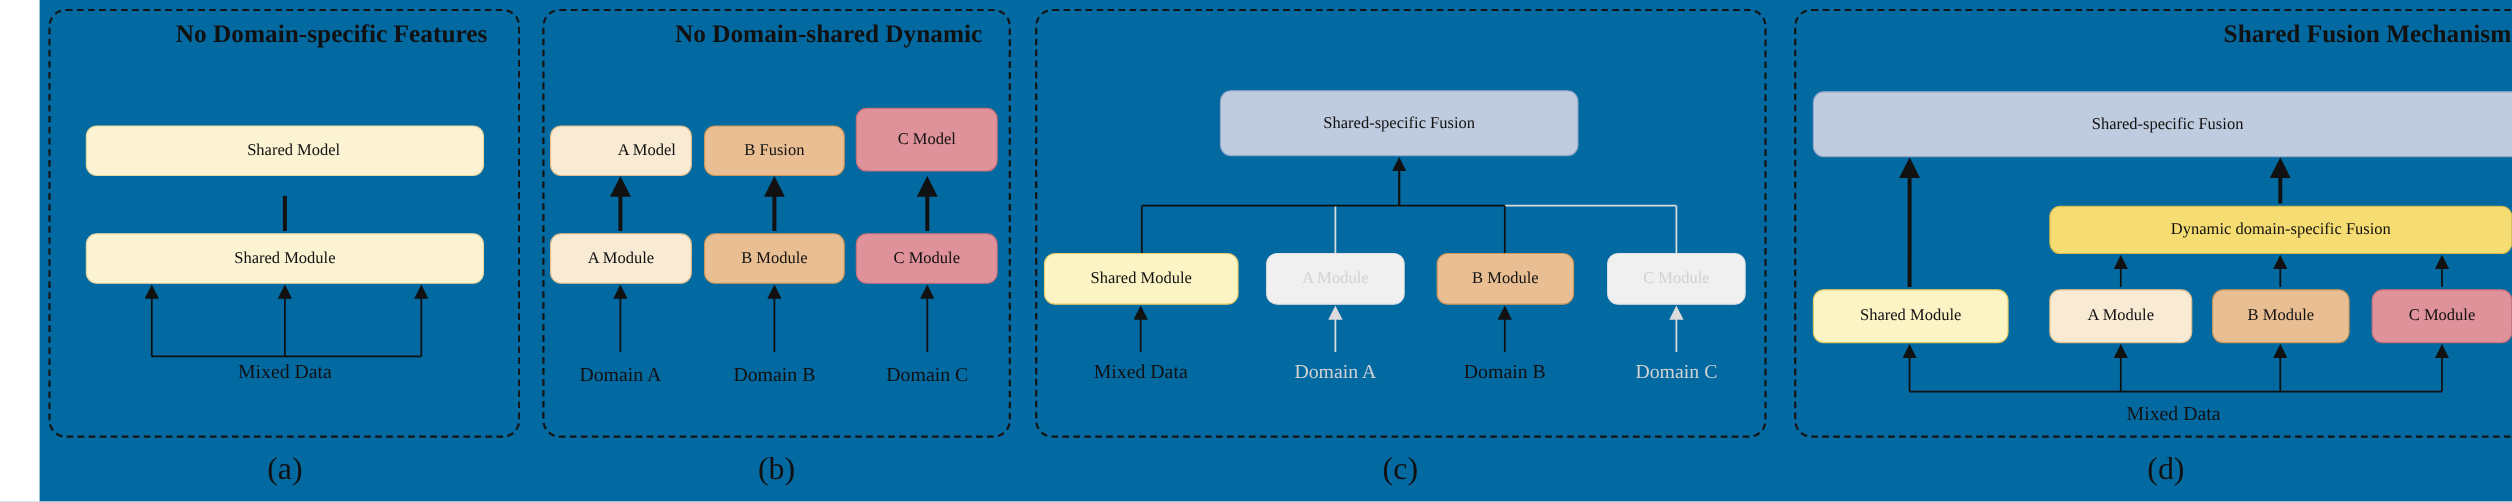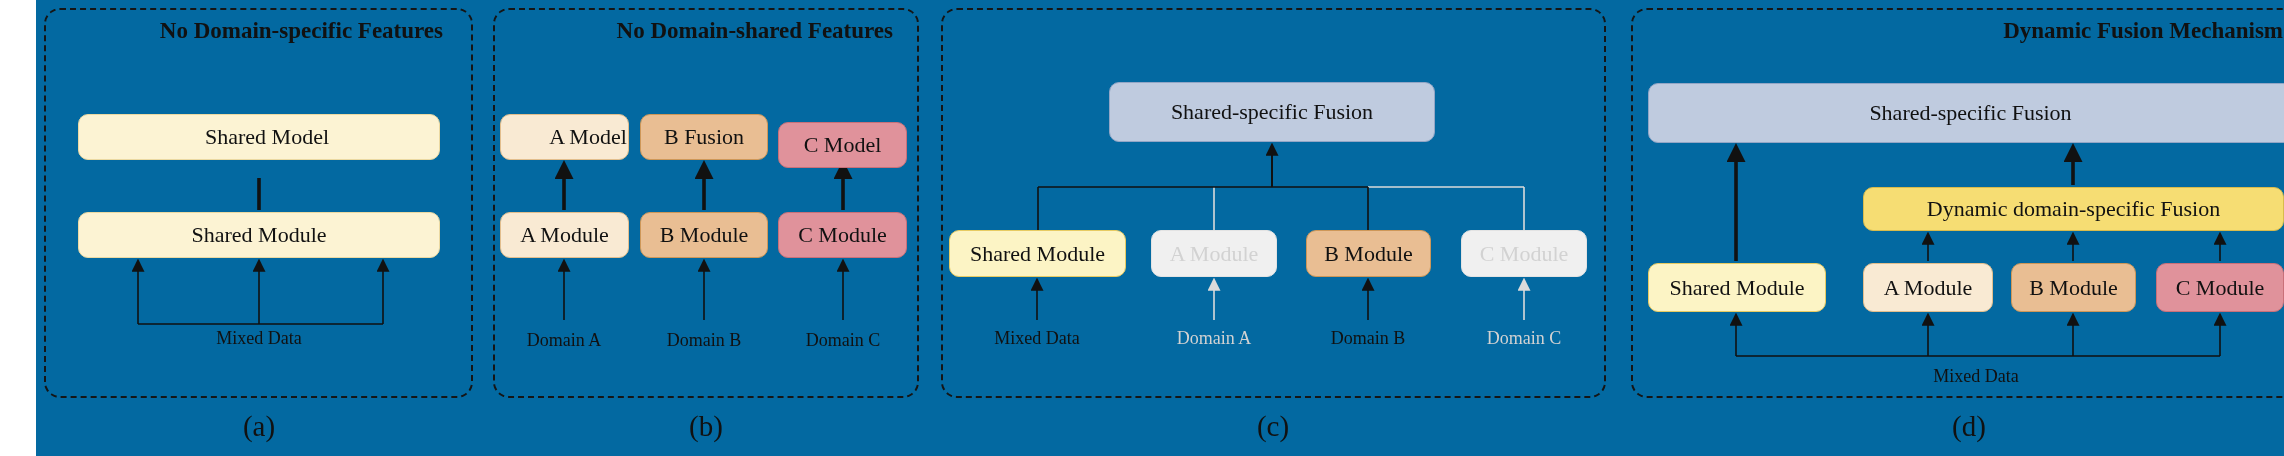--- a/index.html
+++ b/index.html
@@ -25,21 +25,21 @@
     font-size:23px;
     text-align:right;
     white-space:nowrap;
   }
   .node{
     position:absolute;
     display:flex;align-items:center;justify-content:center;
     border-radius:10px;
     border:1.5px solid;
     box-sizing:border-box;
-    font-size:22px;
+    font-size:15px;
     white-space:nowrap;
   }
   .v-paleyellow{background:var(--pale-yellow-fill);border-color:var(--pale-yellow-border);}
   .v-yellow{background:var(--yellow-fill);border-color:var(--yellow-border);}
   .v-gold{background:var(--gold-fill);border-color:var(--gold-border);}
   .v-cream{background:var(--cream-fill);border-color:var(--cream-border);}
   .v-tan{background:var(--tan-fill);border-color:var(--tan-border);}
   .v-rose{background:var(--rose-fill);border-color:var(--rose-border);}
   .v-blue{background:var(--blue-fill);border-color:var(--blue-border);}
   .v-gray{background:var(--gray-fill);border-color:var(--gray-border);color:var(--gray-text);}
@@ -123,25 +123,25 @@
 
   <div class="frame" style="left:8px;top:8px;width:429px;height:390px;"></div>
   <div class="panel-title" style="left:8px;top:18px;width:399px;">No Domain-specific Features</div>
 
   <div class="node v-paleyellow" style="left:42px;top:114px;width:362px;height:46px;padding-left:16px;">Shared Model</div>
   <div class="node v-paleyellow" style="left:42px;top:212px;width:362px;height:46px;">Shared Module</div>
   <div class="flow-label" style="left:123px;top:328px;width:200px;">Mixed Data</div>
   <div class="caption" style="left:123px;top:410px;width:200px;">(a)</div>
 
   <div class="frame" style="left:457px;top:8px;width:426px;height:390px;"></div>
-  <div class="panel-title" style="left:457px;top:18px;width:400px;">No Domain-shared Features</div>
+  <div class="panel-title" style="left:457px;top:18px;width:400px;">No Domain-shared Dynamic</div>
 
   <div class="node v-cream" style="left:464px;top:114px;width:129px;height:46px;padding-left:47px;">A Model</div>
   <div class="node v-tan" style="left:604px;top:114px;width:128px;height:46px;">B Fusion</div>
-  <div class="node v-rose" style="left:742px;top:122px;width:129px;height:46px;">C Model</div>
+  <div class="node v-rose" style="left:742px;top:98px;width:129px;height:58px;">C Model</div>
   <div class="node v-cream" style="left:464px;top:212px;width:129px;height:46px;">A Module</div>
   <div class="node v-tan" style="left:604px;top:212px;width:128px;height:46px;">B Module</div>
   <div class="node v-rose" style="left:742px;top:212px;width:129px;height:46px;">C Module</div>
 
   <div class="flow-label" style="left:428px;top:330px;width:200px;">Domain A</div>
   <div class="flow-label" style="left:568px;top:330px;width:200px;">Domain B</div>
   <div class="flow-label" style="left:707px;top:330px;width:200px;">Domain C</div>
   <div class="caption" style="left:570px;top:410px;width:200px;">(b)</div>
 
   <div class="frame" style="left:905px;top:8px;width:665px;height:390px;"></div>
@@ -152,21 +152,21 @@
   <div class="node v-tan" style="left:1270px;top:230px;width:125px;height:47px;">B Module</div>
   <div class="node v-gray" style="left:1425px;top:230px;width:126px;height:47px;">C Module</div>
 
   <div class="flow-label" style="left:901px;top:328px;width:200px;">Mixed Data</div>
   <div class="flow-label dim" style="left:1078px;top:328px;width:200px;">Domain A</div>
   <div class="flow-label" style="left:1232px;top:328px;width:200px;">Domain B</div>
   <div class="flow-label dim" style="left:1388px;top:328px;width:200px;">Domain C</div>
   <div class="caption" style="left:1137px;top:410px;width:200px;">(c)</div>
 
   <div class="frame" style="left:1595px;top:8px;width:677px;height:390px;"></div>
-  <div class="panel-title" style="left:1595px;top:18px;width:652px;">Dynamic Fusion Mechanism</div>
+  <div class="panel-title" style="left:1595px;top:18px;width:652px;">Shared Fusion Mechanism</div>
 
   <div class="node v-blue" style="left:1612px;top:83px;width:645px;height:60px;">Shared-specific Fusion</div>
   <div class="node v-gold" style="left:1827px;top:187px;width:421px;height:44px;">Dynamic domain-specific Fusion</div>
   <div class="node v-yellow" style="left:1612px;top:263px;width:178px;height:49px;">Shared Module</div>
   <div class="node v-cream" style="left:1827px;top:263px;width:130px;height:49px;">A Module</div>
   <div class="node v-tan" style="left:1975px;top:263px;width:125px;height:49px;">B Module</div>
   <div class="node v-rose" style="left:2120px;top:263px;width:128px;height:49px;">C Module</div>
 
   <div class="flow-label" style="left:1840px;top:366px;width:200px;">Mixed Data</div>
   <div class="caption" style="left:1833px;top:410px;width:200px;">(d)</div>

